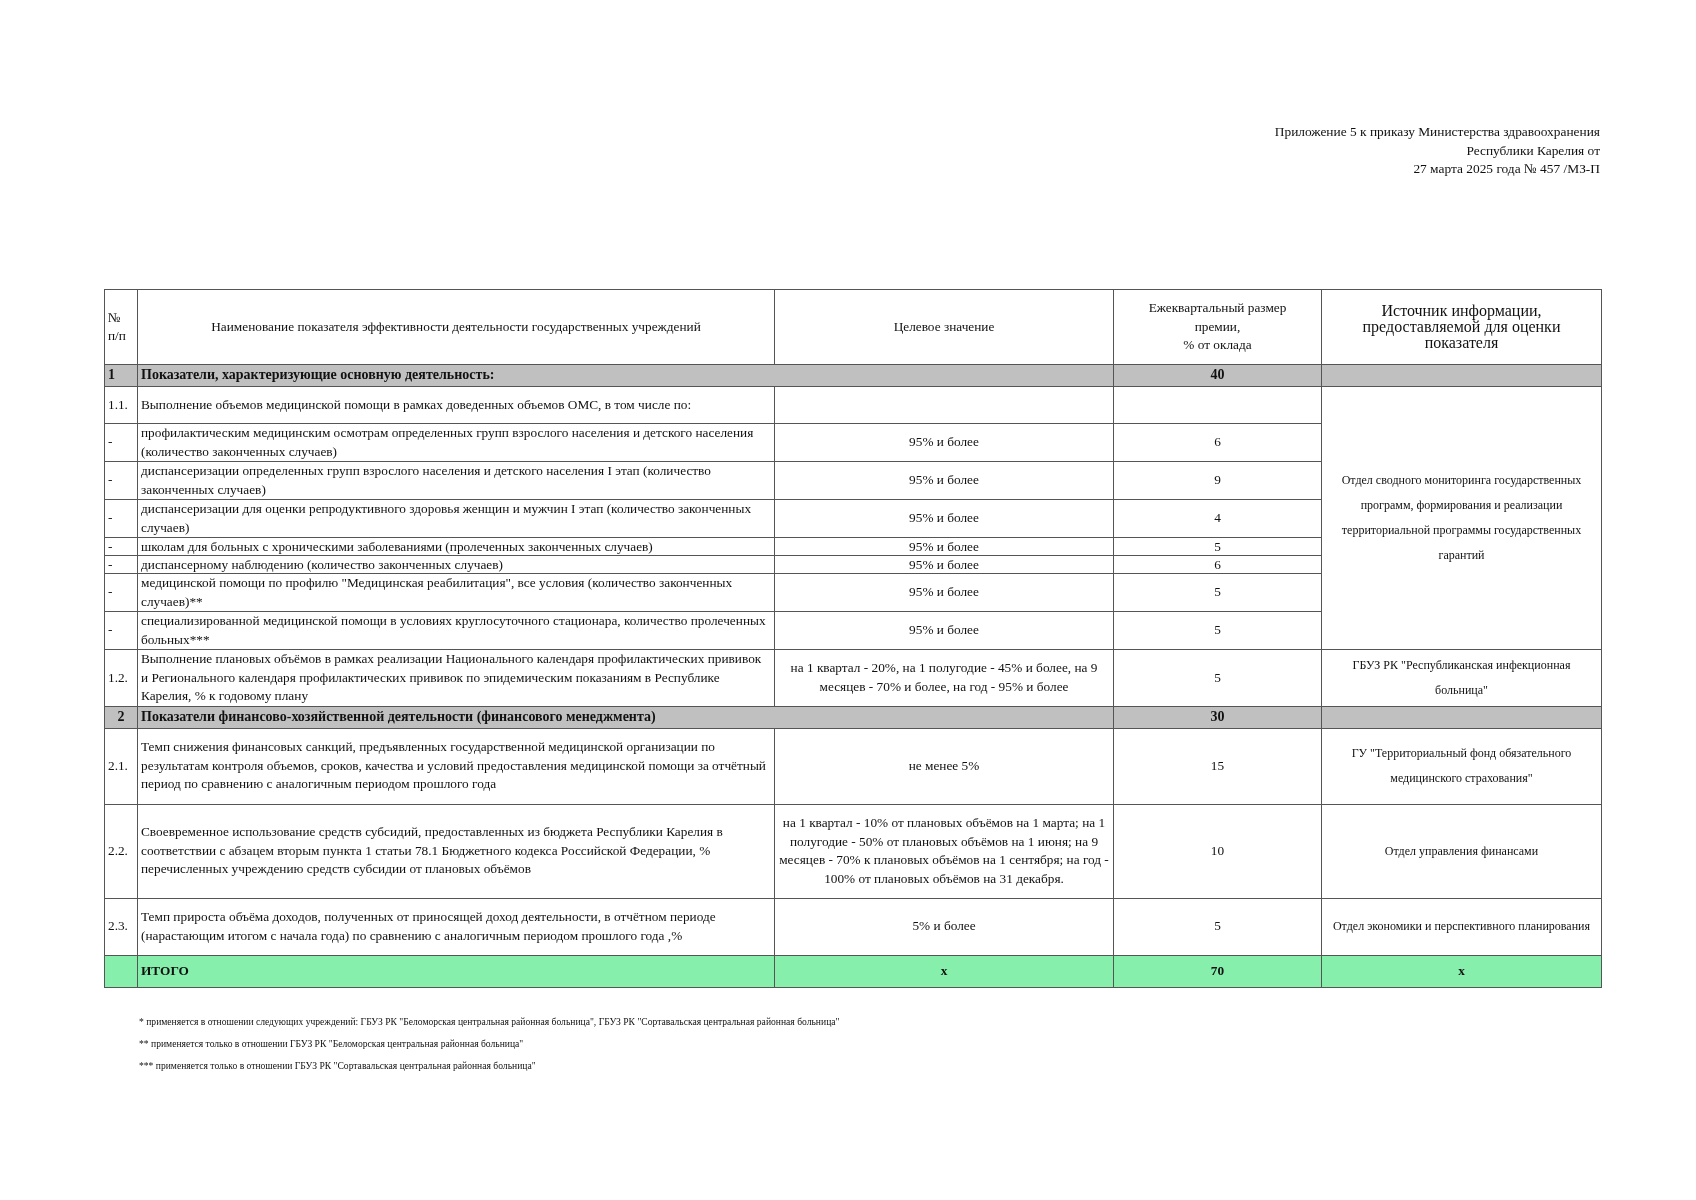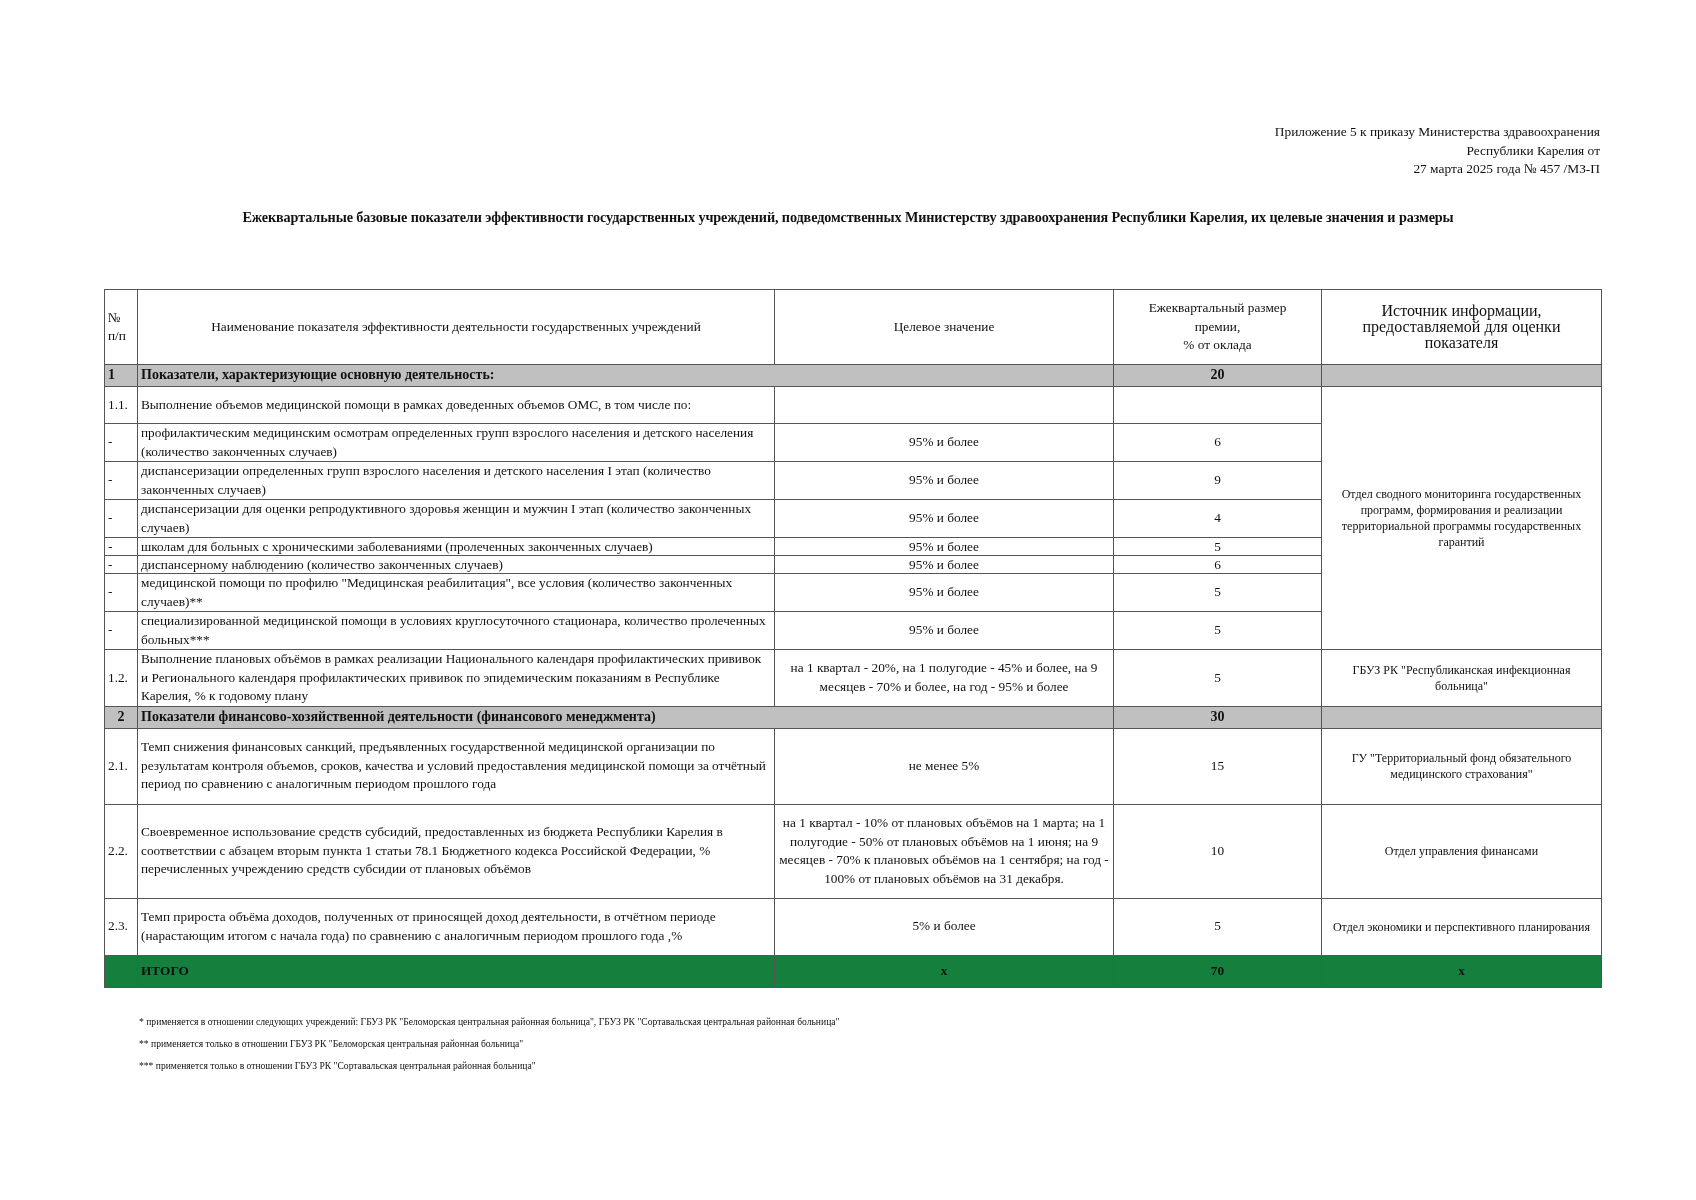--- a/index.html
+++ b/index.html
@@ -26,22 +26,22 @@
   col.c-num { width: 33px; }
   col.c-name { width: 637px; }
   col.c-target { width: 339px; }
   col.c-prem { width: 208px; }
   col.c-src { width: 280px; }
   .hdr td { height: 74px; text-align: center; }
   .hdr td.num { text-align: left; }
   .hdr .src { font-size: 16px; line-height: 16px; }
   .sec td { background: #c0c0c0; font-weight: bold; height: 21px; font-size: 14px; }
   .center { text-align: center; }
-  .src-cell { text-align: center; font-size: 12px; line-height: 16px; font-family: Liberation Serif, serif; }
-  .total td { background: #15803d; font-weight: bold; height: 31px; }
+  .src-cell { text-align: center; font-size: 12px; line-height: 25px; font-family: Liberation Serif, serif; }
+  .total td { background: #86efac; font-weight: bold; height: 31px; }
   .r38 td { height: 36px; }
   .r19 td { height: 17px; line-height: 17px; }
   .r57 td { height: 55px; }
   .r77 td { height: 75px; }
   .r95 td { height: 93px; }
   .r58 td { height: 56px; }
   .footnotes {
     position: absolute; left: 139px; top: 1016px; font-size: 9.6px; line-height: 12px;
   }
   .footnotes div { margin-bottom: 10px; }
@@ -49,21 +49,20 @@
 </head>
 <body>
 
 <div class="appendix">
   <div>Приложение 5 к приказу Министерства здравоохранения</div>
   <div>Республики Карелия от</div>
   <div>27 марта 2025 года № 457 /МЗ-П</div>
 </div>
 
 <div class="title">
-  <div>Ежеквартальные базовые показатели эффективности государственных учреждений, подведомственных Министерству здравоохранения Республики Карелия, их целевые значения и размеры</div>
 </div>
 
 <table class="main">
   <colgroup>
     <col class="c-num">
       <col class="c-name">
       <col class="c-target">
       <col class="c-prem">
       <col class="c-src">
   </colgroup>
@@ -76,21 +75,21 @@
       <div>Ежеквартальный размер</div>
       <div>премии,</div>
       <div>% от оклада</div>
     </td>
     <td class="src">Источник информации, предоставляемой для оценки показателя</td>
   </tr>
 
   <tr class="sec">
     <td>1</td>
     <td colspan="2">Показатели, характеризующие основную деятельность:</td>
-    <td class="center">20</td>
+    <td class="center">40</td>
     <td></td>
   </tr>
 
   <tr class="r38">
     <td>1.1.</td>
     <td>Выполнение объемов медицинской помощи в рамках доведенных объемов ОМС, в том числе по:</td>
     <td class="center"></td>
     <td class="center"></td>
     <td class="src-cell" rowspan="8">Отдел сводного мониторинга государственных программ, формирования и реализации территориальной программы государственных гарантий</td>
   </tr>

